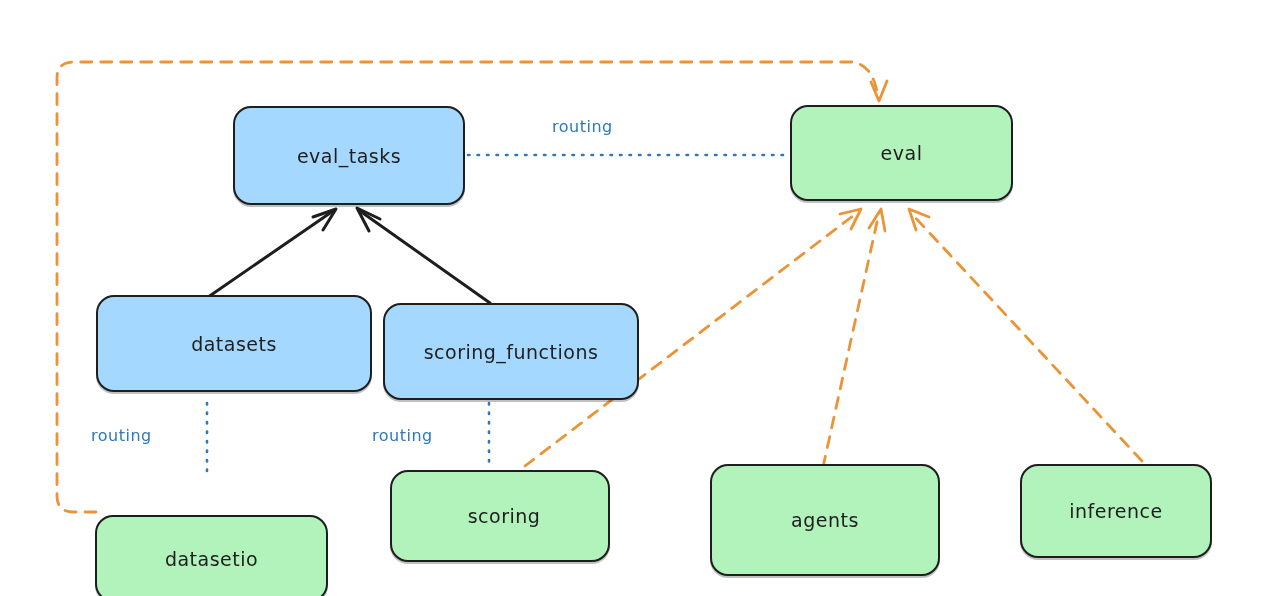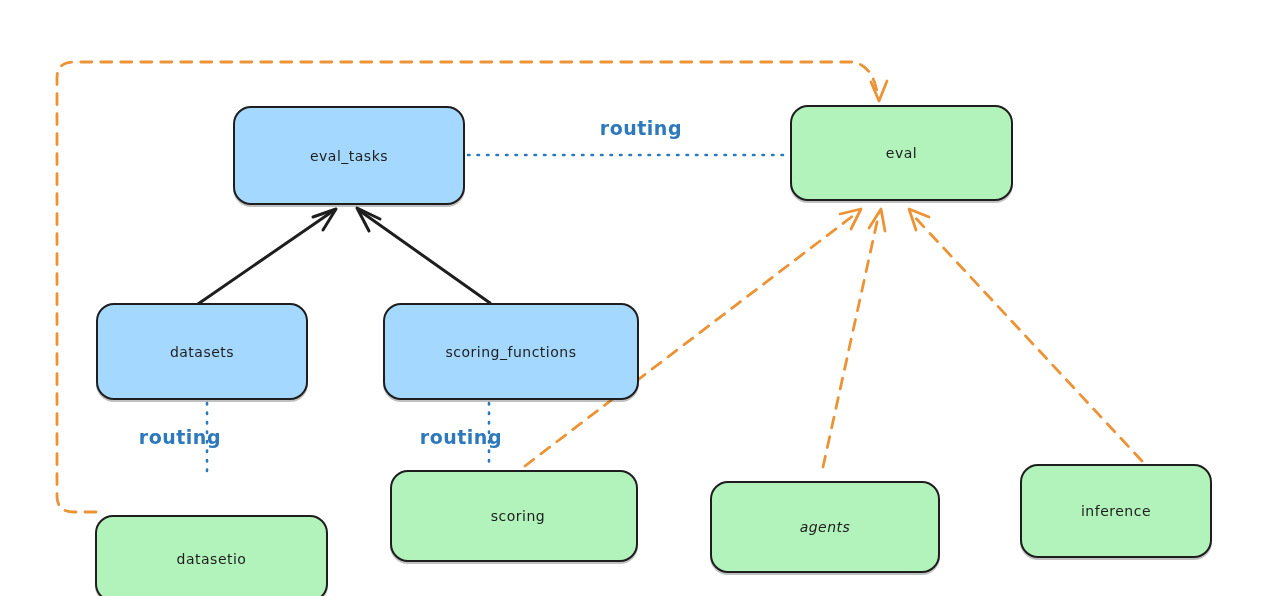--- a/index.html
+++ b/index.html
@@ -24,31 +24,31 @@
     border:2.6px solid var(--stroke);
     border-radius:18px;
     display:flex;align-items:center;justify-content:center;
     box-shadow:0 2px 0 0 rgba(30,30,30,.28);
     box-sizing:border-box;
   }
   .node.blue{background:var(--node-blue-fill);}
   .node.green{background:var(--node-green-fill);}
   .node-label{
     color:var(--stroke);
-    font-size:14px;
+    font-size:19px;
     letter-spacing:.5px;
     white-space:nowrap;
   }
   .edge-label{
     position:absolute;
     width:130px;
-    text-align:right;
+    text-align:left;
     color:var(--routing-blue);
-    font-size:19px;
-    font-weight:bold;
+    font-size:16px;
+    font-weight:normal;
     letter-spacing:.5px;
   }
   
   .black-arrow{stroke:var(--stroke);stroke-width:3;fill:none;stroke-linecap:round;stroke-linejoin:round;}
   .blue-dotted{stroke:var(--routing-blue);stroke-width:2.6;fill:none;stroke-linecap:round;stroke-dasharray:1.5 8;}
   .orange-dashed{stroke:var(--orange);stroke-width:2.8;fill:none;stroke-linecap:round;stroke-dasharray:11 9;}
   .orange-solid{stroke:var(--orange);stroke-width:2.8;fill:none;stroke-linecap:round;stroke-linejoin:round;}
 </style>
 </head>
 <body>
@@ -90,37 +90,37 @@
   </svg>
 
   <div class="node blue" style="left:233px;top:106px;width:232px;height:99px;">
     <span class="node-label">eval_tasks</span>
   </div>
 
   <div class="node green" style="left:790px;top:105px;width:223px;height:96px;">
     <span class="node-label">eval</span>
   </div>
 
-  <div class="node blue" style="left:96px;top:303px;width:212px;height:97px;">
+  <div class="node blue" style="left:96px;top:295px;width:276px;height:97px;">
     <span class="node-label">datasets</span>
   </div>
 
   <div class="node blue" style="left:383px;top:303px;width:256px;height:97px;">
     <span class="node-label">scoring_functions</span>
   </div>
 
   <div class="node green" style="left:95px;top:478px;width:233px;height:87px;margin-top:37px;">
     <span class="node-label">datasetio</span>
   </div>
 
-  <div class="node green" style="left:390px;top:470px;width:248px;height:92px;padding-left:8px;">
+  <div class="node green" style="left:390px;top:470px;width:220px;height:92px;padding-left:8px;">
     <span class="node-label">scoring</span>
   </div>
 
-  <div class="node green" style="left:710px;top:481px;width:230px;height:92px;font-style:italic;">
+  <div class="node green" style="left:710px;top:464px;width:230px;height:112px;">
     <span class="node-label">agents</span>
   </div>
 
   <div class="node green" style="left:1020px;top:464px;width:192px;height:94px;">
     <span class="node-label">inference</span>
   </div>
 
   <div class="edge-label" style="left:552px;top:117px;">routing</div>
 
   <div class="edge-label" style="left:91px;top:426px;">routing</div>

